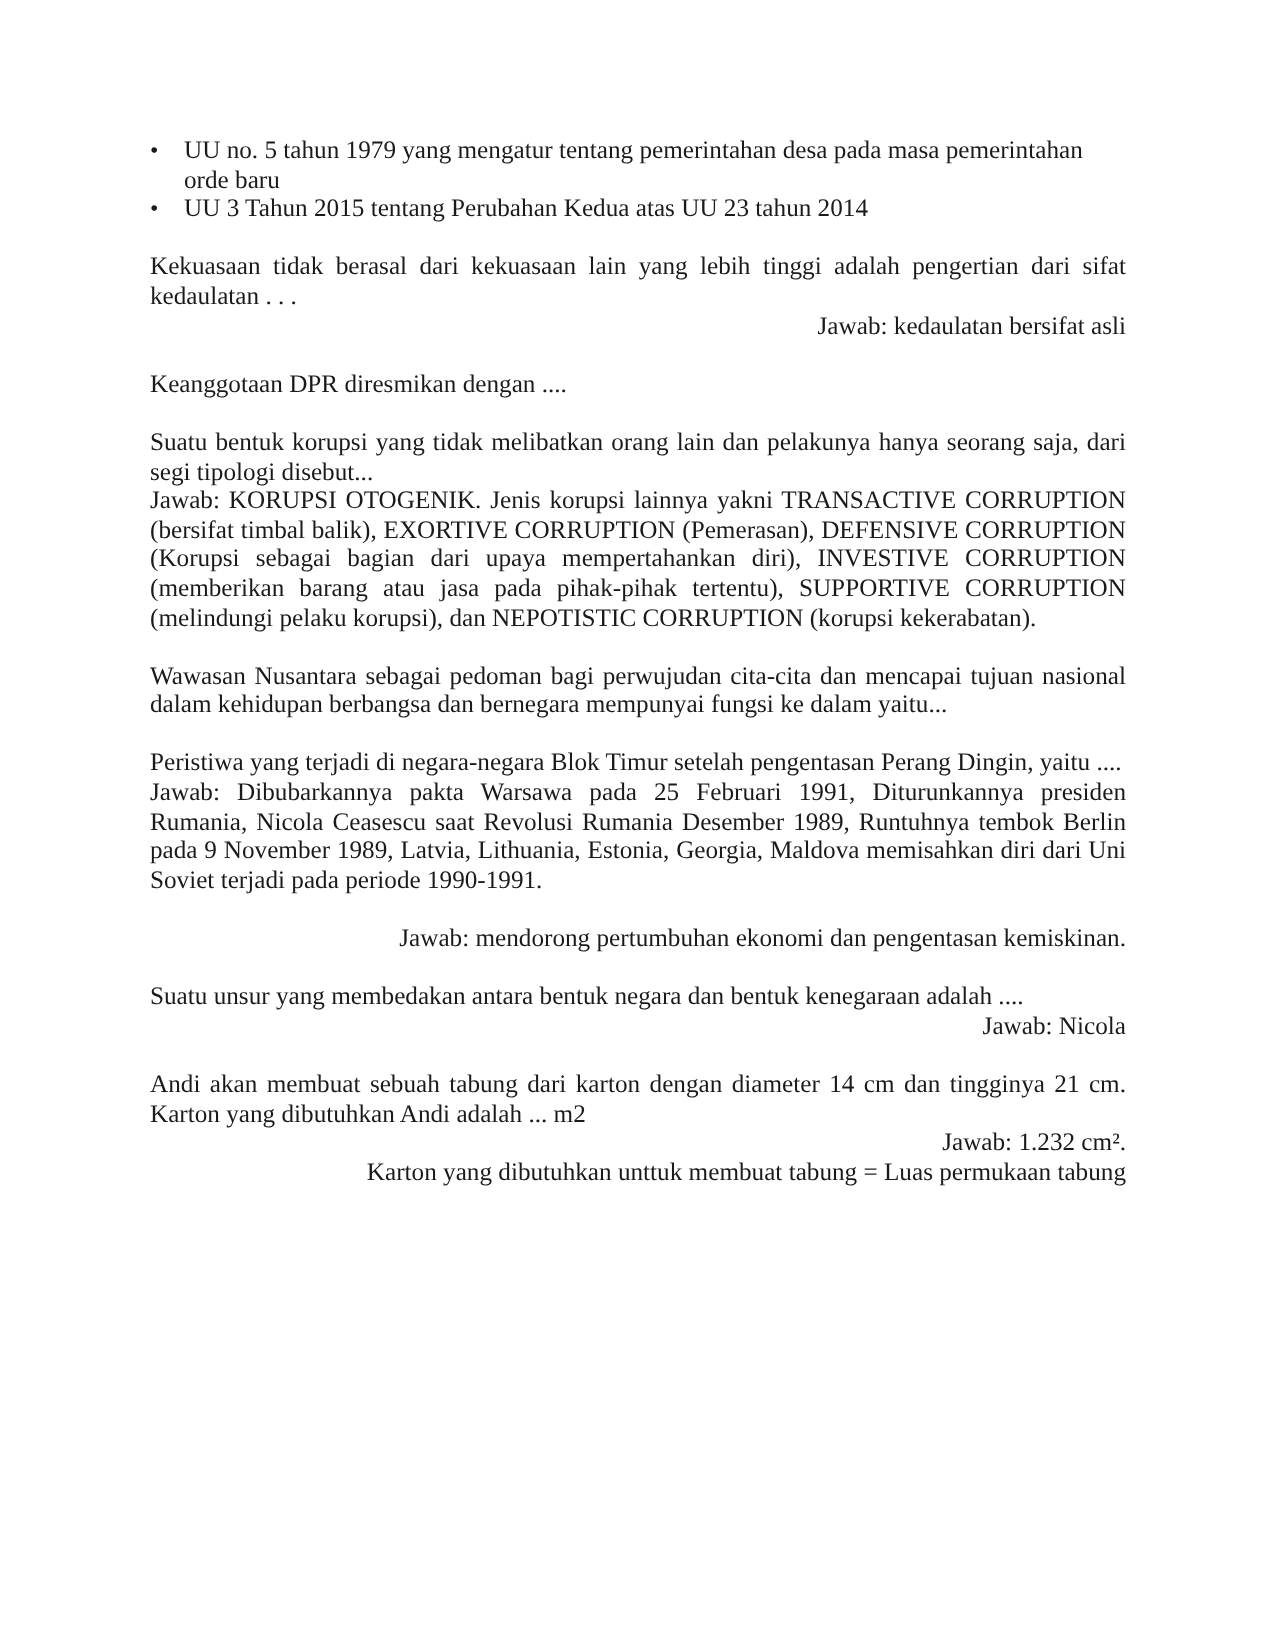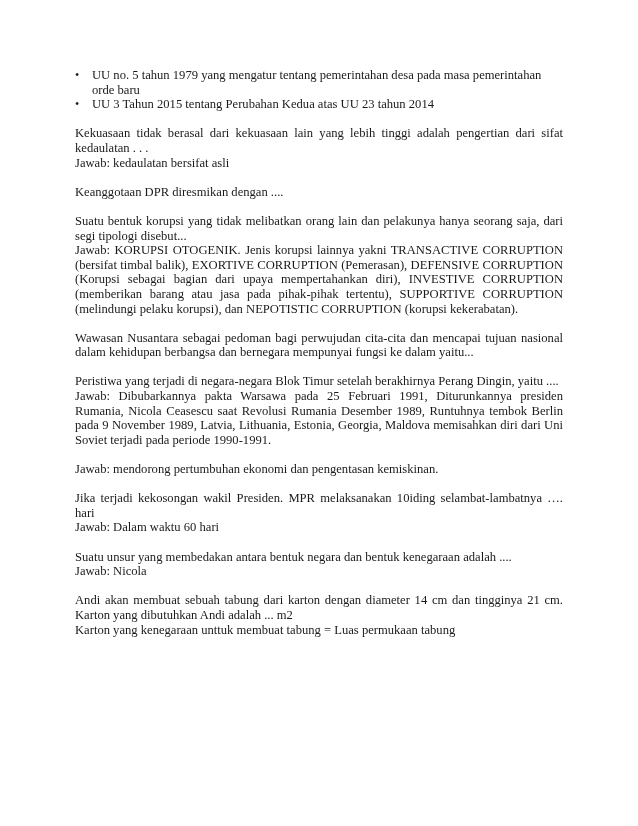--- a/index.html
+++ b/index.html
@@ -11,21 +11,21 @@
   }
   ul.bullets { list-style: none; margin: 0; padding: 0; }
   ul.bullets li { position: relative; padding-left: 17px; }
   ul.bullets li .dot {
     position: absolute; left: 0; top: 0; font-size: 12px;
   }
   .qa { margin-top: 14.6px; }
   .qa:first-of-type { margin-top: 14.6px; }
   .q { font-weight: normal; text-align: justify; }
   .a { text-align: justify; }
-  .a.left { text-align: left; }
+  .a.left { text-align: right; }
 </style>
 </head>
 <body>
 
 <div class="page">
   <ul class="bullets">
     <li>
       <span class="dot">•</span>
       <span>UU no. 5 tahun 1979 yang mengatur tentang pemerintahan desa pada masa pemerintahan orde baru</span>
     </li>
@@ -47,35 +47,32 @@
   <div class="qa">
     <div class="q">Suatu bentuk korupsi yang tidak melibatkan orang lain dan pelakunya hanya seorang saja, dari segi tipologi disebut...</div>
     <div class="a">Jawab: KORUPSI OTOGENIK. Jenis korupsi lainnya yakni TRANSACTIVE CORRUPTION (bersifat timbal balik), EXORTIVE CORRUPTION (Pemerasan), DEFENSIVE CORRUPTION (Korupsi sebagai bagian dari upaya mempertahankan diri), INVESTIVE CORRUPTION (memberikan barang atau jasa pada pihak-pihak tertentu), SUPPORTIVE CORRUPTION (melindungi pelaku korupsi), dan NEPOTISTIC CORRUPTION (korupsi kekerabatan).</div>
   </div>
 
   <div class="qa">
     <div class="q">Wawasan Nusantara sebagai pedoman bagi perwujudan cita-cita dan mencapai tujuan nasional dalam kehidupan berbangsa dan bernegara mempunyai fungsi ke dalam yaitu...</div>
   </div>
 
   <div class="qa">
-    <div class="q">Peristiwa yang terjadi di negara-negara Blok Timur setelah berakhirnya Perang Dingin, yaitu ....</div>
+    <div class="q">Peristiwa yang terjadi di negara-negara Blok Timur setelah pengentasan Perang Dingin, yaitu ....</div>
     <div class="a">Jawab: Dibubarkannya pakta Warsawa pada 25 Februari 1991, Diturunkannya presiden Rumania, Nicola Ceasescu saat Revolusi Rumania Desember 1989, Runtuhnya tembok Berlin pada 9 November 1989, Latvia, Lithuania, Estonia, Georgia, Maldova memisahkan diri dari Uni Soviet terjadi pada periode 1990-1991.</div>
   </div>
 
   <div class="qa">
     <div class="a left">Jawab: mendorong pertumbuhan ekonomi dan pengentasan kemiskinan.</div>
   </div>
 
-  <div class="qa">
-    <div class="q">Jika terjadi kekosongan wakil Presiden. MPR melaksanakan 10iding selambat-lambatnya …. hari</div>
-    <div class="a left">Jawab: Dalam waktu 60 hari</div>
-  </div>
 
   <div class="qa">
     <div class="q">Suatu unsur yang membedakan antara bentuk negara dan bentuk kenegaraan adalah ....</div>
     <div class="a left">Jawab: Nicola</div>
   </div>
 
   <div class="qa">
     <div class="q">Andi akan membuat sebuah tabung dari karton dengan diameter 14 cm dan tingginya 21 cm. Karton yang dibutuhkan Andi adalah ... m2</div>
-    <div class="a left">Karton yang kenegaraan unttuk membuat tabung = Luas permukaan tabung</div>
+    <div class="a left">Jawab: 1.232 cm².</div>
+    <div class="a left">Karton yang dibutuhkan unttuk membuat tabung = Luas permukaan tabung</div>
   </div>
 </div>
 
 </body></html>

